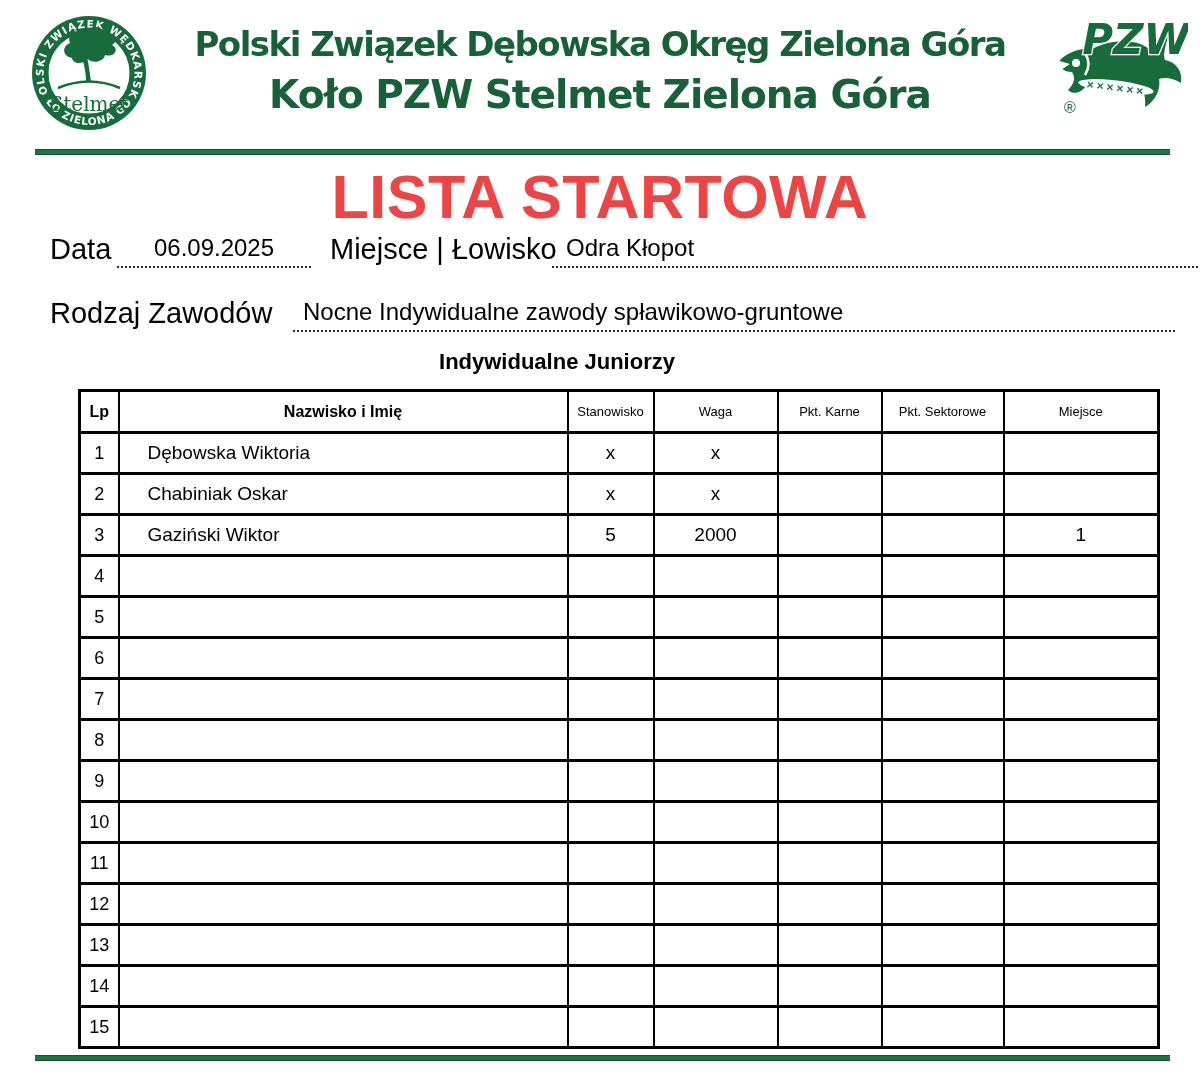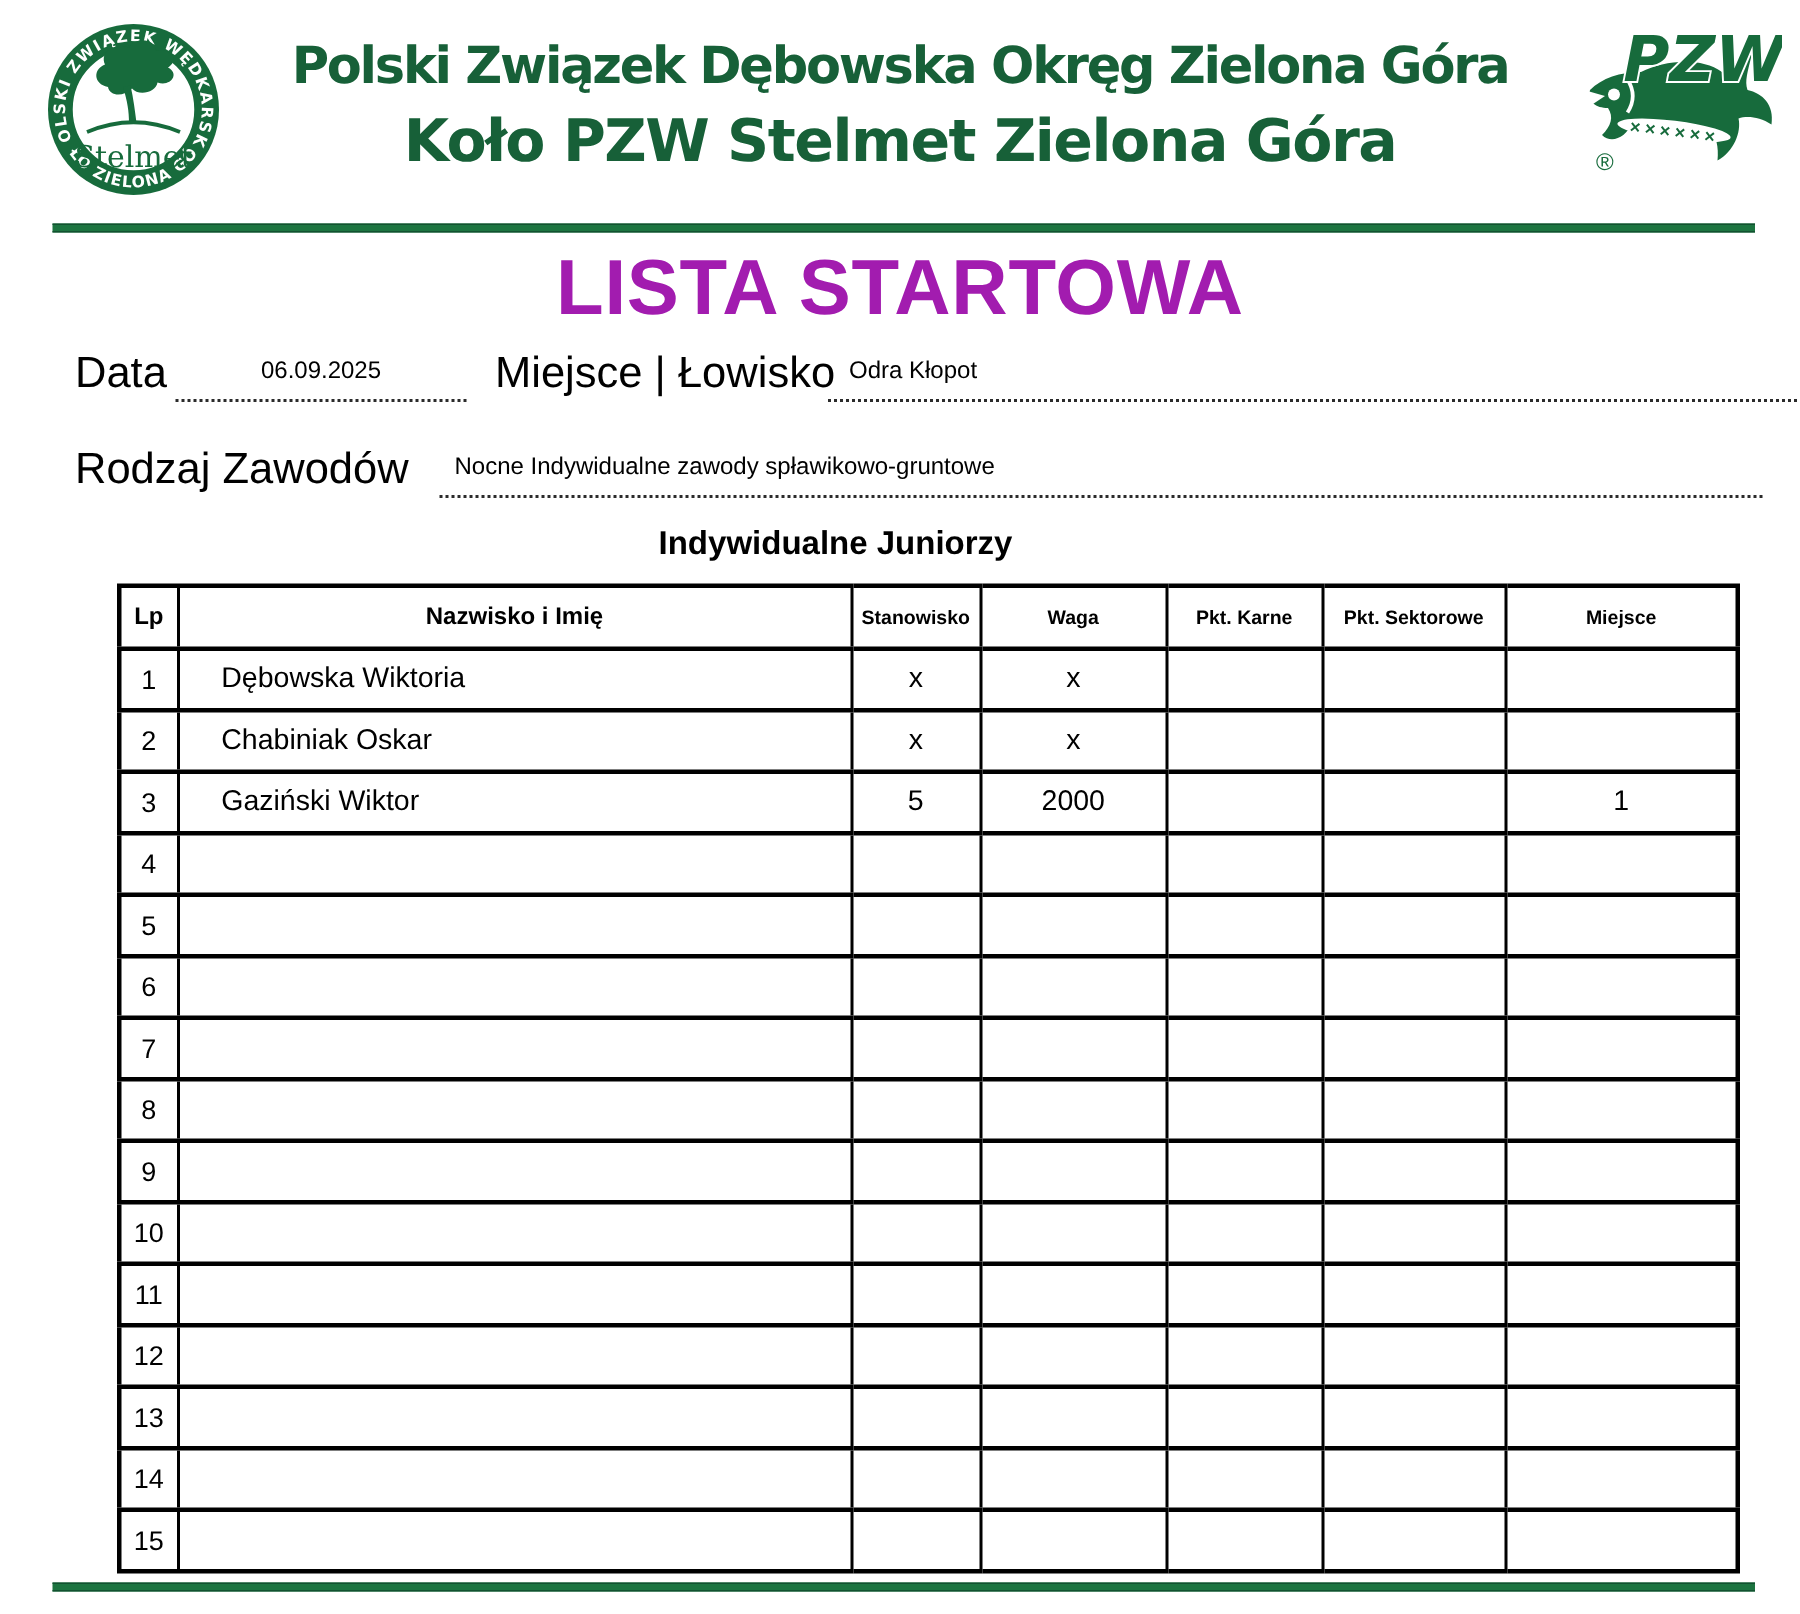--- a/index.html
+++ b/index.html
@@ -16,26 +16,26 @@
   }
   .org-line1{top:24px;font-size:34px;letter-spacing:-1.5px;}
   .org-line2{top:72px;font-size:39px;letter-spacing:-1px;}
 
   .rule{left:35px;width:1135px;height:6px;background:#1C7440;border-top:1px solid #125230;border-bottom:1px solid #125230;box-sizing:border-box;}
   .rule-top{top:149px;}
   .rule-bottom{top:1055px;}
 
   .doc-title{
     top:162px;left:0;width:1200px;text-align:center;
-    font-size:52px;font-weight:bold;letter-spacing:0.5px;color:#a21caf;
+    font-size:61px;font-weight:bold;letter-spacing:0.5px;color:#ef4444;
   }
 
   .field-label{font-size:29px;font-weight:normal;white-space:nowrap;}
   .field-value{
-    font-size:16px;white-space:nowrap;height:38px;line-height:40px;
+    font-size:24px;white-space:nowrap;height:38px;line-height:40px;
     border-bottom:2px dotted #2b2b2b;box-sizing:content-box;overflow:hidden;
   }
   .lbl-data{left:50px;top:233px;}
   .val-data{left:117px;top:228px;width:194px;text-align:center;}
   .lbl-place{left:330px;top:233px;}
   .val-place{left:552px;top:228px;width:632px;padding-left:14px;text-align:left;}
   .lbl-type{left:50px;top:297px;}
   .val-type{left:293px;top:292px;width:872px;padding-left:10px;text-align:left;}
 
   .section-title{
@@ -49,21 +49,21 @@
     border:3px solid #000;
   }
   .start-list th,.start-list td{
     border:2px solid #000;border-top-width:3px;border-bottom-width:3px;
     text-align:center;vertical-align:middle;padding:0;
     overflow:hidden;white-space:nowrap;
   }
   .start-list th{height:39px;}
   .start-list td{height:38px;font-size:19px;}
   .th-big{font-size:16px;font-weight:bold;}
-  .th-small{font-size:13px;font-weight:bold;}
+  .th-small{font-size:13px;font-weight:normal;}
   .start-list td.name-cell{text-align:left;padding-left:28px;}
   .start-list td.lp-cell{font-size:18px;}
 </style>
 </head>
 <body>
 
 <svg class="abs" style="left:30px;top:12px" width="118" height="122" viewBox="0 0 118 122">
   <circle cx="59" cy="61" r="57" fill="#176B3C"></circle>
   <circle cx="59" cy="61" r="41.5" fill="#ffffff" stroke="#176B3C" stroke-width="2"></circle>
   <path id="arcTop" d="M 19.6,83.8 A 45.5,45.5 0 1 1 98.4,83.8" fill="none"></path>

